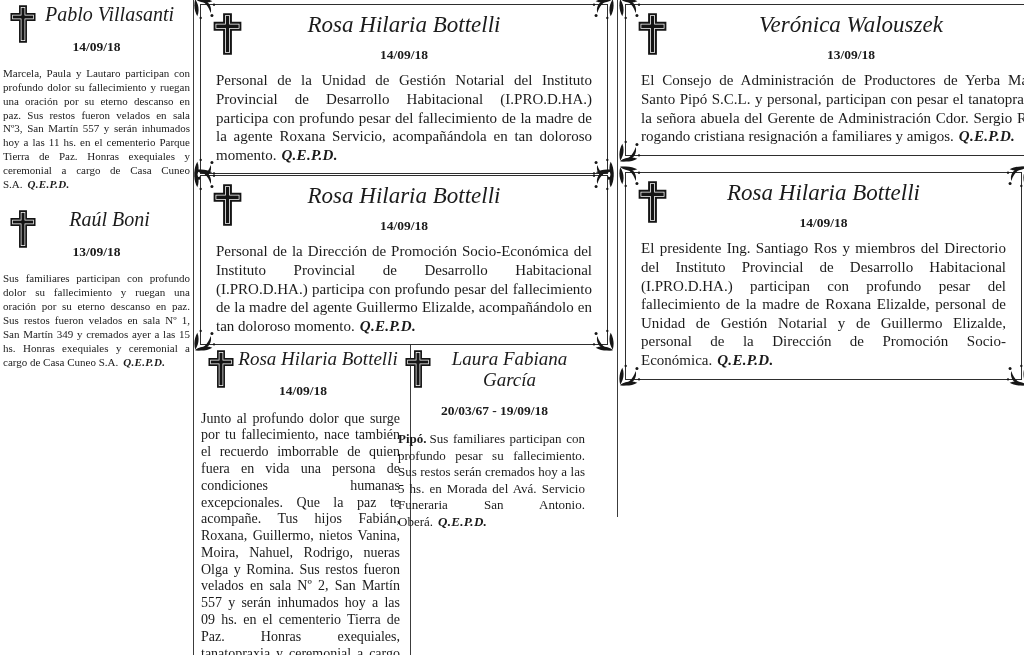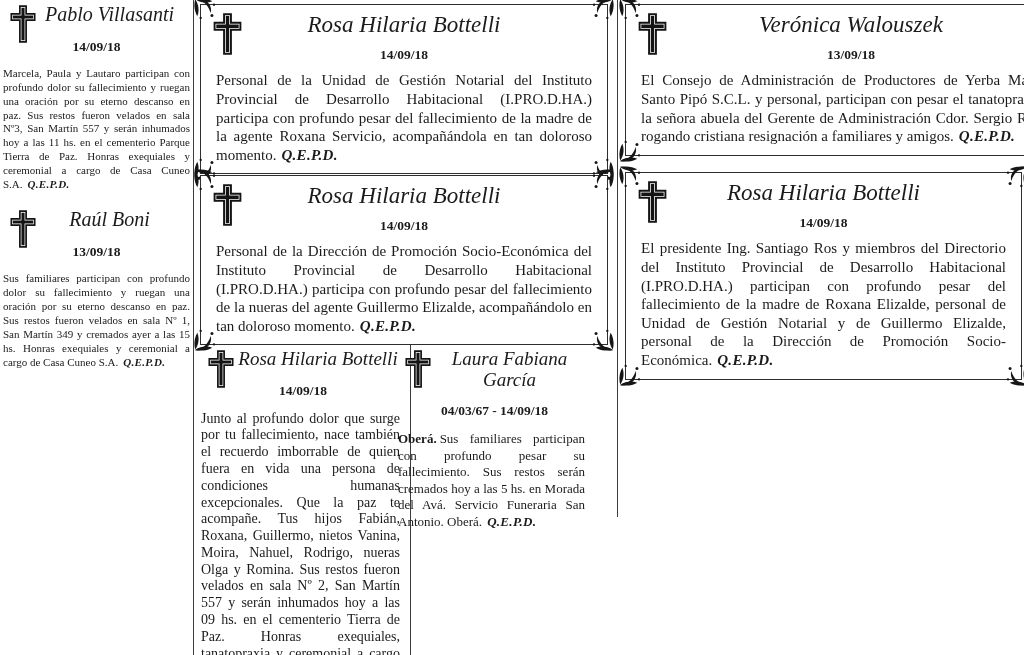--- a/index.html
+++ b/index.html
@@ -147,42 +147,42 @@
         <use href="#sym-flourish"></use>
       </svg>
     <svg class="fl fl-br">
         <use href="#sym-flourish"></use>
       </svg>
     <svg class="cross">
         <use href="#sym-cross"></use>
       </svg>
     <h2 class="name">Rosa Hilaria Bottelli</h2>
     <div class="date">14/09/18</div>
-    <p class="body"><span>Personal de la Dirección de Promoción Socio-Económica del Instituto Provincial de Desarrollo Habitacional (I.PRO.D.HA.) participa con profundo pesar del fallecimiento de la nueras del agente Guillermo Elizalde, acompañándolo en tan doloroso momento.</span><span class="qepd">Q.E.P.D.</span></p>
+    <p class="body"><span>Personal de la Dirección de Promoción Socio-Económica del Instituto Provincial de Desarrollo Habitacional (I.PRO.D.HA.) participa con profundo pesar del fallecimiento de la madre del agente Guillermo Elizalde, acompañándolo en tan doloroso momento.</span><span class="qepd">Q.E.P.D.</span></p>
   </section>
 
   <div class="plain-col" id="mid-sub-a">
     <section class="plain-notice">
       <svg class="cross">
           <use href="#sym-cross"></use>
         </svg>
       <h2 class="name">Rosa Hilaria Bottelli</h2>
       <div class="date">14/09/18</div>
       <p class="body"><span>Junto al profundo dolor que surge por tu fallecimiento, nace también el recuerdo imborrable de quien fuera en vida una persona de condiciones humanas excepcionales. Que la paz te acompañe. Tus hijos Fabián, Roxana, Guillermo, nietos Vanina, Moira, Nahuel, Rodrigo, nueras Olga y Romina. Sus restos fueron velados en sala Nº 2, San Martín 557 y serán inhumados hoy a las 09 hs. en el cementerio Tierra de Paz. Honras exequiales, tanatopraxia y ceremonial a cargo de Casa Cuneo S.A.</span><span class="qepd">Q.E.P.D.</span></p>
     </section>
   </div>
 
   <div class="plain-col" id="mid-sub-b">
     <section class="plain-notice">
       <svg class="cross">
           <use href="#sym-cross"></use>
         </svg>
       <h2 class="name">Laura Fabiana García</h2>
-      <div class="date">04/03/67 - 14/09/18</div>
-      <p class="body"><b class="lead">Oberá.</b><span>Sus familiares participan con profundo pesar su fallecimiento. Sus restos serán cremados hoy a las 5 hs. en Morada del Avá. Servicio Funeraria San Antonio. Oberá.</span><span class="qepd">Q.E.P.D.</span></p>
+      <div class="date">20/03/67 - 19/09/18</div>
+      <p class="body"><b class="lead">Pipó.</b><span>Sus familiares participan con profundo pesar su fallecimiento. Sus restos serán cremados hoy a las 5 hs. en Morada del Avá. Servicio Funeraria San Antonio. Oberá.</span><span class="qepd">Q.E.P.D.</span></p>
     </section>
   </div>
 
   <section class="box" id="right-box-1">
     <svg class="fl fl-tl">
         <use href="#sym-flourish"></use>
       </svg>
     <svg class="fl fl-tr">
         <use href="#sym-flourish"></use>
       </svg>

